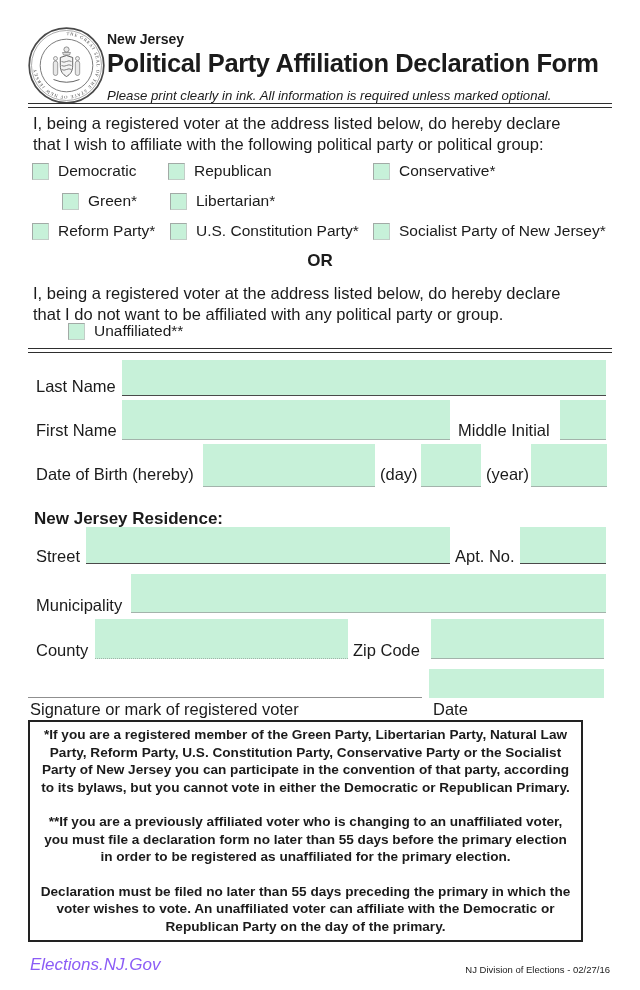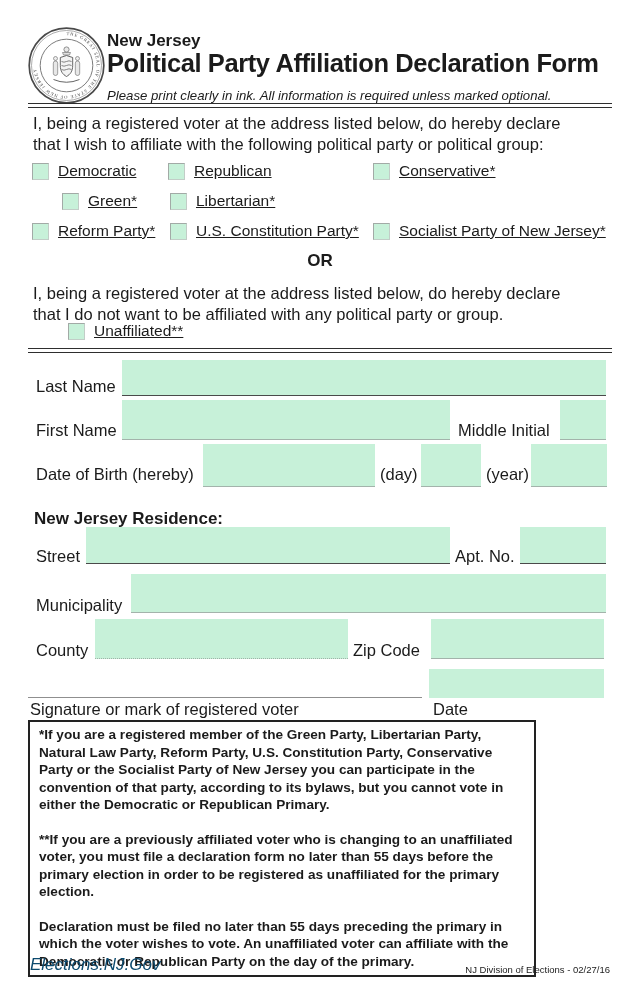--- a/index.html
+++ b/index.html
@@ -10,49 +10,49 @@
   }
   *{box-sizing:border-box;}
   html,body{margin:0;padding:0;background:#fff;}
   .page{
     position:relative;width:640px;height:990px;background:#ffffff;
     font-family:"Liberation Sans", sans-serif;color:var(--text);
     overflow:hidden;
   }
   .abs{position:absolute;}
   
-  .state-name{font-size:17px;font-weight:bold;text-align:right;}
+  .state-name{font-size:14px;font-weight:bold;text-align:right;}
   .form-title{font-size:25.5px;font-weight:bold;letter-spacing:-0.4px;white-space:nowrap;}
   .instruction{font-size:13.2px;font-style:italic;text-align:center;}
   .dbl-line{border-top:1.6px solid #2e2e2e;border-bottom:1.6px solid #2e2e2e;height:5px;}
   
   .decl{font-size:16.5px;line-height:21px;white-space:nowrap;}
   .or{font-size:17px;font-weight:bold;}
   
-  .cb-item{display:flex;align-items:center;gap:9px;text-decoration:underline;}
+  .cb-item{display:flex;align-items:center;gap:9px;}
   .cb{width:17px;height:17px;background:var(--field-green);
       border:1px solid #a2aaa6;border-bottom-color:#c2cdc7;border-right-color:#c2cdc7;
       flex:0 0 17px;}
   .cb-label{font-size:15.5px;white-space:nowrap;}
   
   .flabel{font-size:16.5px;white-space:nowrap;}
   .heading{font-size:17px;font-weight:bold;white-space:nowrap;}
   .gfield{background:var(--field-green);border-bottom:1px solid #a3b3ab;}
   .gfield.dark{border-bottom:1.2px solid #4a4a4a;}
   .gfield.dotted{border-bottom:1px dotted #9fb3a8;}
   .hairline{border-top:1px solid var(--line-gray);height:0;}
   
   .notes{
     border:2px solid #222;padding:4px 9px 5px 9px;
     font-size:13.6px;font-weight:bold;line-height:17.5px;
   }
   .notes p{margin:0;}
   .notes p + p{margin-top:17px;}
   
-  .site{font-size:17px;font-style:italic;color:#0c4a6e;}
+  .site{font-size:17px;font-style:italic;color:#8b5cf6;}
   .division{font-size:9.5px;color:#222;text-align:right;white-space:nowrap;}
 </style>
 </head>
 <body>
 
 <div class="page">
 
   <div class="abs" style="left:28px;top:27px;width:77px;height:77px;">
     <svg width="77" height="77" viewBox="0 0 77 77">
       <circle cx="38.5" cy="38.5" r="37.3" fill="#ffffff" stroke="#4a4a4a" stroke-width="1.7"></circle>
@@ -166,21 +166,21 @@
   <div class="abs gfield dotted" style="left:95px;top:619px;width:253px;height:40px;"></div>
   <div class="abs flabel" style="left:36px;top:641px;">County</div>
   <div class="abs flabel" style="left:353px;top:641px;">Zip Code</div>
   <div class="abs gfield" style="left:431px;top:619px;width:173px;height:40px;"></div>
 
   <div class="abs gfield" style="left:429px;top:669px;width:175px;height:29px;border-bottom:none;"></div>
   <div class="abs hairline" style="left:28px;top:697px;width:394px;"></div>
   <div class="abs flabel" style="left:30px;top:700px;">Signature or mark of registered voter</div>
   <div class="abs flabel" style="left:433px;top:700px;">Date</div>
 
-  <div class="abs notes" style="left:28px;top:720px;width:508px;">
+  <div class="abs notes" style="left:28px;top:720px;width:555px;text-align:center;">
     <p>*If you are a registered member of the Green Party, Libertarian Party, Natural Law Party, Reform Party, U.S. Constitution Party, Conservative Party or the Socialist Party of New Jersey you can participate in the convention of that party, according to its bylaws, but you cannot vote in either the Democratic or Republican Primary.</p>
     <p>**If you are a previously affiliated voter who is changing to an unaffiliated voter, you must file a declaration form no later than 55 days before the primary election in order to be registered as unaffiliated for the primary election.</p>
     <p>Declaration must be filed no later than 55 days preceding the primary in which the voter wishes to vote. An unaffiliated voter can affiliate with the Democratic or Republican Party on the day of the primary.</p>
   </div>
 
   <div class="abs site" style="left:30px;top:955px;">Elections.NJ.Gov</div>
   <div class="abs division" style="left:380px;top:964px;width:230px;">NJ Division of Elections - 02/27/16</div>
 
 </div>
 

